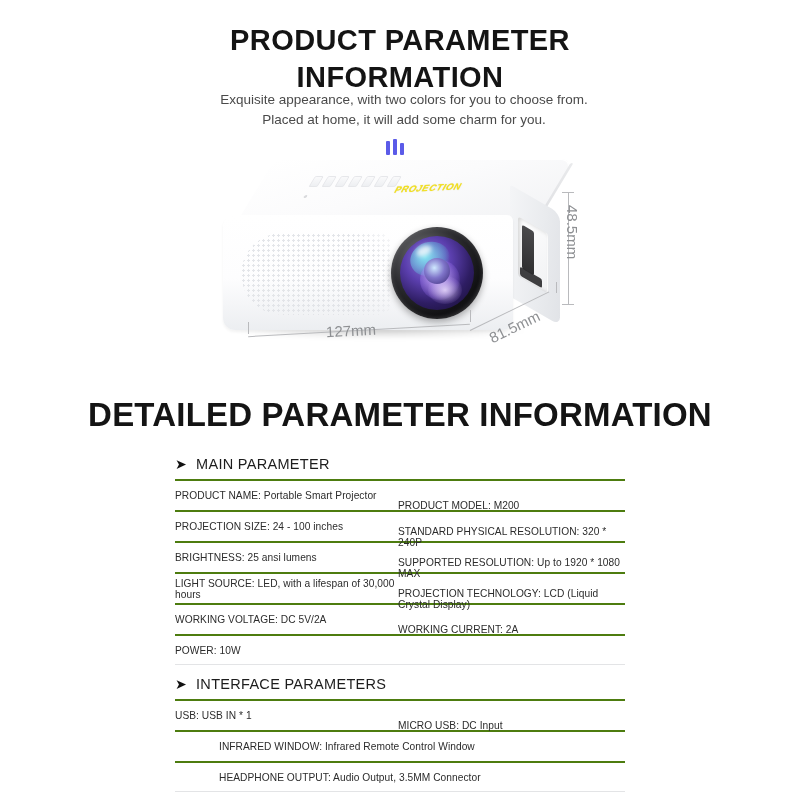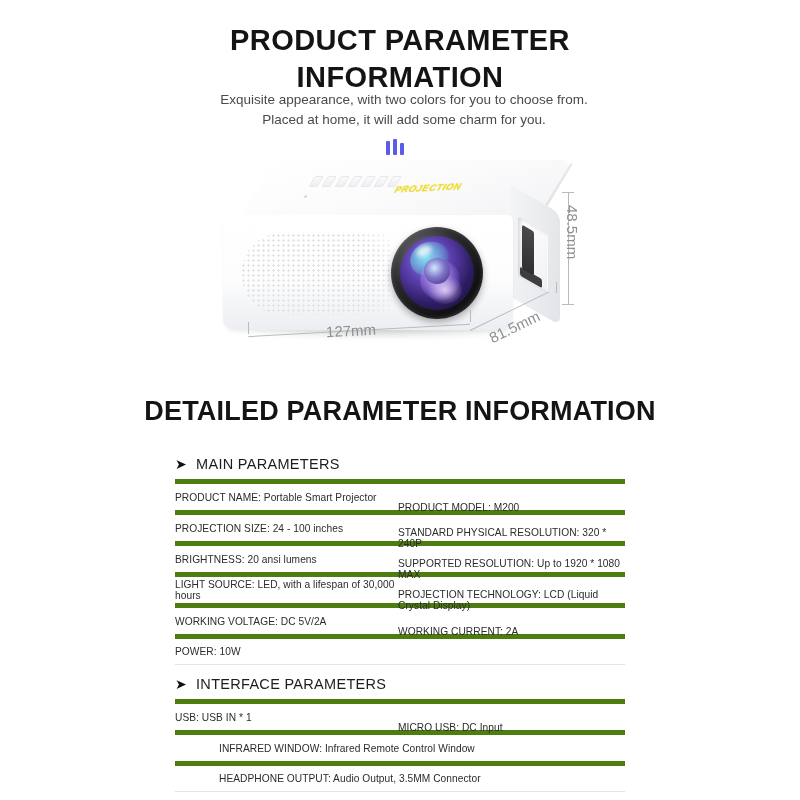--- a/index.html
+++ b/index.html
@@ -177,35 +177,35 @@
 
   
   .dim-h-line { left: 568px; top: 192px; width: 1px; height: 112px; }
   .dim-h-cap1 { left: 562px; top: 192px; width: 12px; height: 1px; }
   .dim-h-cap2 { left: 562px; top: 304px; width: 12px; height: 1px; }
   .dim-h-label{ left: 564px; top: 205px; writing-mode: vertical-rl; text-orientation: mixed; }
 
   
   .section-title {
     position: absolute; left: 0; top: 396px; width: 800px; text-align: center;
-    font-size: 27px; font-weight: bold; color: #141414; letter-spacing: .2px;
+    font-size: 33px; font-weight: bold; color: #141414; letter-spacing: .2px;
   }
 
   .spec-block { position: absolute; left: 175px; width: 450px; }
   .spec-head {
     display: flex; align-items: center; gap: 9px;
     font-size: 14.5px; color: #1d1d1d; letter-spacing: .3px;
     padding-bottom: 7px;
   }
   .arrow-ico { font-size: 14px; color: #111; line-height: 1; display:block; }
 
   .spec-row {
     display: flex; align-items: center;
     height: 31px;
-    border-top: 5px solid #4d7c0f;
+    border-top: 2px solid #4d7c0f;
     font-size: 10.2px; color: #2c2c2c; letter-spacing: .05px;
   }
   .spec-row:last-child { border-bottom: 1px solid #e3e4e6; }
   .cell-a { width: 223px; flex: none; }
   .cell-b { flex: 1; margin-top: 20px; }
   .cell-b.shift { margin-left: -28px; }
   .cell-full { flex: 1; padding-left: 44px; }
 </style>
 </head>
 <body>
@@ -275,33 +275,33 @@
   <div class="dim-line dim-h-line"></div>
   <div class="dim-cap dim-h-cap1"></div>
   <div class="dim-cap dim-h-cap2"></div>
   <div class="dim-label dim-h-label">48.5mm</div>
 
   <div class="section-title">DETAILED PARAMETER INFORMATION</div>
 
   <div class="spec-block" style="top:456px;">
     <div class="spec-head">
       <span class="arrow-ico">➤</span>
-      <span>MAIN PARAMETERS</span>
+      <span>MAIN PARAMETER</span>
     </div>
 
     <div class="spec-row">
       <div class="cell-a">PRODUCT NAME: Portable Smart Projector</div>
       <div class="cell-b">PRODUCT MODEL: M200</div>
     </div>
     <div class="spec-row">
       <div class="cell-a">PROJECTION SIZE: 24 - 100 inches</div>
       <div class="cell-b">STANDARD PHYSICAL RESOLUTION: 320 * 240P</div>
     </div>
     <div class="spec-row">
-      <div class="cell-a">BRIGHTNESS: 20 ansi lumens</div>
+      <div class="cell-a">BRIGHTNESS: 25 ansi lumens</div>
       <div class="cell-b">SUPPORTED RESOLUTION: Up to 1920 * 1080 MAX</div>
     </div>
     <div class="spec-row">
       <div class="cell-a">LIGHT SOURCE: LED, with a lifespan of 30,000 hours</div>
       <div class="cell-b">PROJECTION TECHNOLOGY: LCD (Liquid Crystal Display)</div>
     </div>
     <div class="spec-row">
       <div class="cell-a">WORKING VOLTAGE: DC 5V/2A</div>
       <div class="cell-b">WORKING CURRENT: 2A</div>
     </div>

